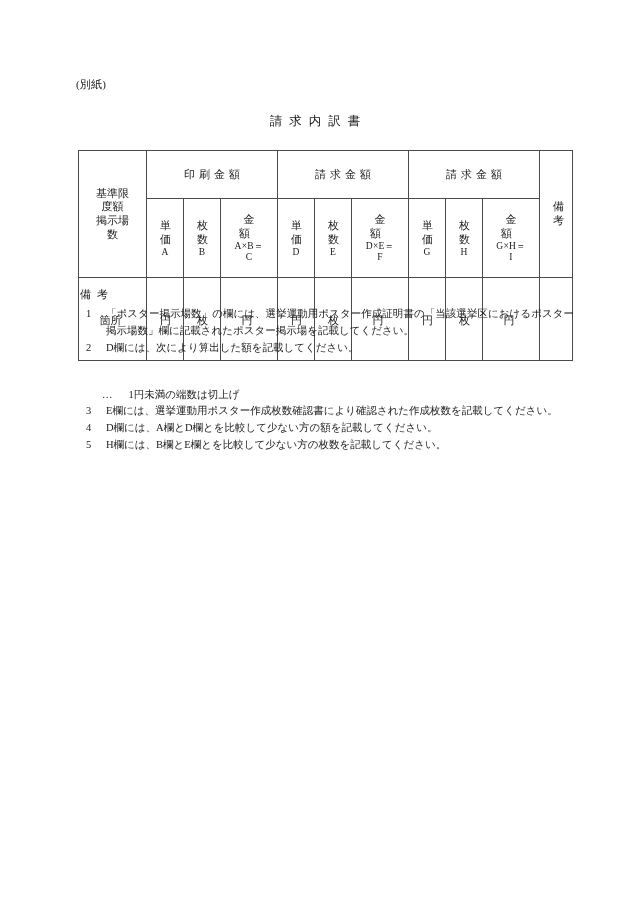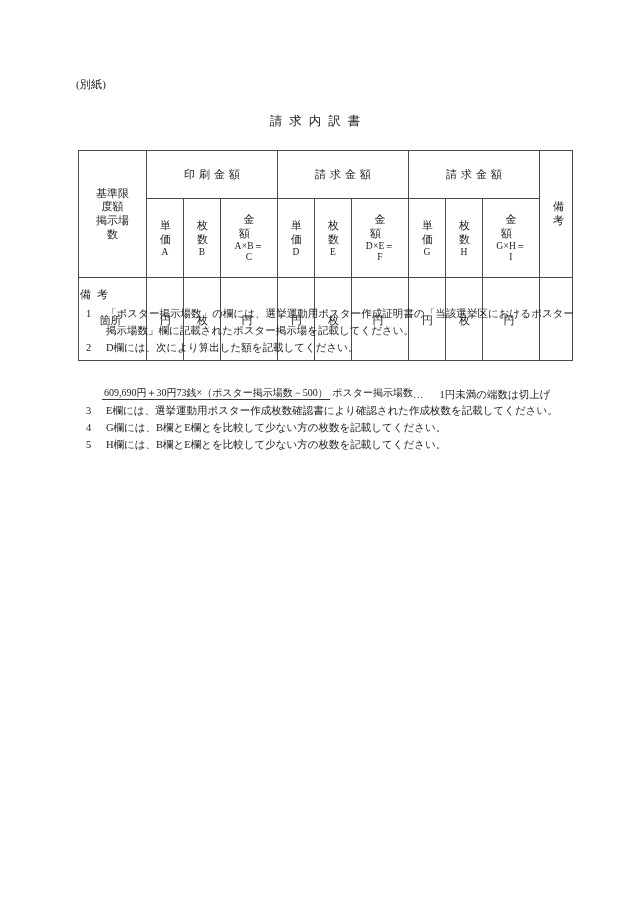--- a/index.html
+++ b/index.html
@@ -338,32 +338,28 @@
     <div class="note-gap-b"></div>
     <div class="note-gap-b"></div>
 
     <div class="note-item">
       <span class="note-num">3</span>
       <span class="note-text">E欄には、選挙運動用ポスター作成枚数確認書により確認された作成枚数を記載してください。</span>
     </div>
 
     <div class="note-item">
       <span class="note-num">4</span>
-      <span class="note-text">G欄には、B欄とE欄とを比較して少ない方の枚数を記載してください。</span>
+      <span class="note-text">D欄には、A欄とD欄とを比較して少ない方の額を記載してください。</span>
     </div>
 
     <div class="note-item">
       <span class="note-num">5</span>
       <span class="note-text">H欄には、B欄とE欄とを比較して少ない方の枚数を記載してください。</span>
     </div>
   </div>
 
   <div class="formula-row">
-    <span class="fraction">
-      <span class="numer">609,690円＋30円73銭×（ポスター掲示場数－500）</span>
-      <span class="denom">ポスター掲示場数</span>
-    </span>
     <span class="formula-note">
       <span class="ellip">…</span><span>1円未満の端数は切上げ</span>
     </span>
   </div>
 
 </div>
 
 </body></html>

